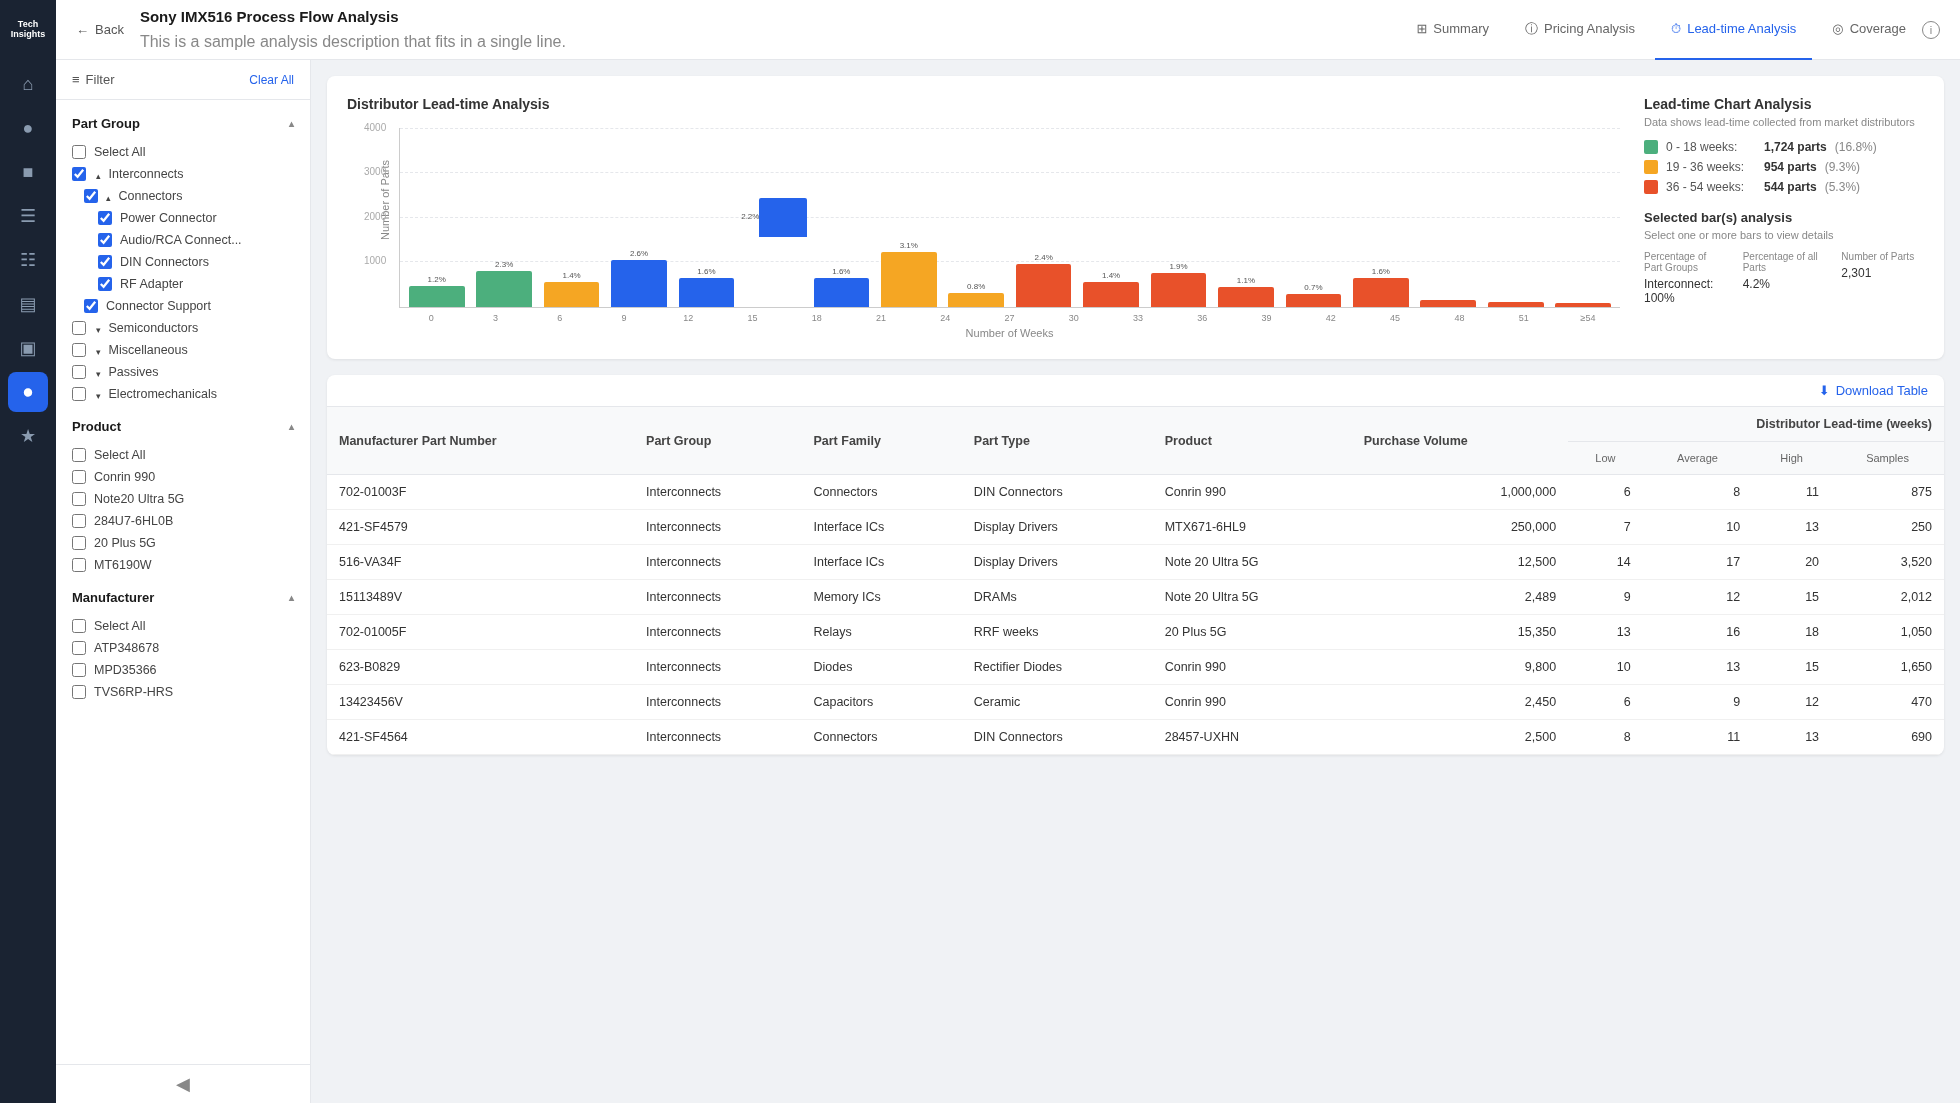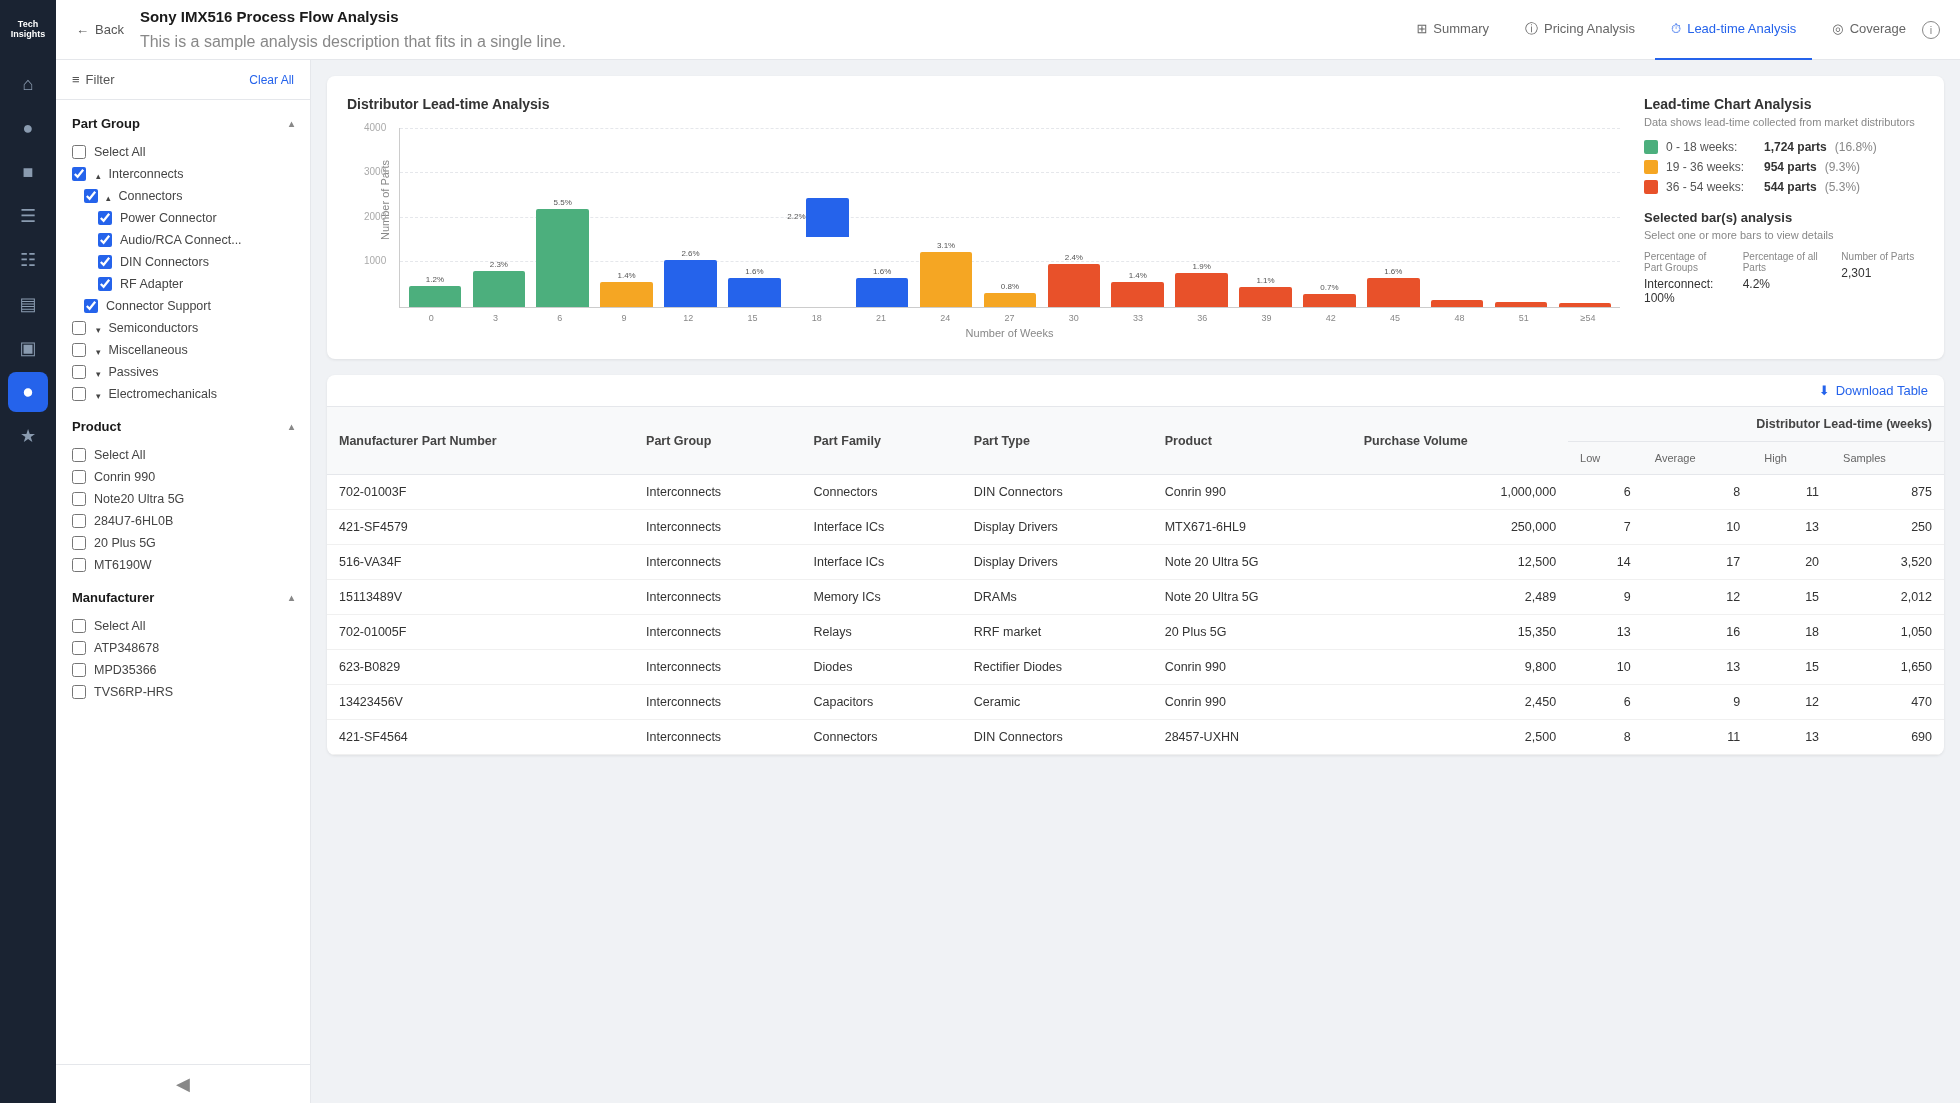--- a/index.html
+++ b/index.html
@@ -278,21 +278,21 @@
     }
     thead th {
       background: #f8f9fa;
       padding: 10px 12px;
       text-align: left;
       font-weight: 600;
       color: #444;
       border-bottom: 1px solid #e5e7eb;
       white-space: nowrap;
     }
-    thead th.num { text-align: left; }
+    thead th.num { text-align: center; }
     .col-header-group {
       text-align: right;
       border-bottom: 1px solid #e5e7eb;
     }
     .sub-header th {
       font-weight: 500;
       color: #666;
       font-size: 11px;
     }
     tbody tr {
@@ -542,24 +542,20 @@
                 </div>
 
               <div class="bars-container" id="bars-container">
                   <div style="display: flex; flex-direction: column; align-items: center; justify-content: flex-end; flex: 1 1 0%; height: 100%; cursor: pointer;">
                     <div style="font-size: 8px; color: rgb(85, 85, 85); margin-bottom: 2px; white-space: nowrap;">1.2%</div>
                     <div style="width: 85%; height: 12%; background: rgb(76, 175, 125); border-radius: 2px 2px 0px 0px;"></div>
                   </div>
                   <div style="display: flex; flex-direction: column; align-items: center; justify-content: flex-end; flex: 1 1 0%; height: 100%; cursor: pointer;">
                     <div style="font-size: 8px; color: rgb(85, 85, 85); margin-bottom: 2px; white-space: nowrap;">2.3%</div>
                     <div style="width: 85%; height: 20%; background: rgb(76, 175, 125); border-radius: 2px 2px 0px 0px;"></div>
-                  </div>
-                  <div style="display: flex; flex-direction: column; align-items: center; justify-content: flex-end; flex: 1 1 0%; height: 100%; cursor: pointer;">
-                    <div style="font-size: 8px; color: rgb(85, 85, 85); margin-bottom: 2px; white-space: nowrap;">5.5%</div>
-                    <div style="width: 85%; height: 55%; background: rgb(76, 175, 125); border-radius: 2px 2px 0px 0px;"></div>
                   </div>
                   <div style="display: flex; flex-direction: column; align-items: center; justify-content: flex-end; flex: 1 1 0%; height: 100%; cursor: pointer;">
                     <div style="font-size: 8px; color: rgb(85, 85, 85); margin-bottom: 2px; white-space: nowrap;">1.4%</div>
                     <div style="width: 85%; height: 14%; background: rgb(245, 166, 35); border-radius: 2px 2px 0px 0px;"></div>
                   </div>
                   <div style="display: flex; flex-direction: column; align-items: center; justify-content: flex-end; flex: 1 1 0%; height: 100%; cursor: pointer;">
                     <div style="font-size: 8px; color: rgb(85, 85, 85); margin-bottom: 2px; white-space: nowrap;">2.6%</div>
                     <div style="width: 85%; height: 26%; background: rgb(37, 99, 235); border-radius: 2px 2px 0px 0px;"></div>
                   </div>
                   <div style="display: flex; flex-direction: column; align-items: center; justify-content: flex-end; flex: 1 1 0%; height: 100%; cursor: pointer;">
@@ -762,21 +758,21 @@
     <td class="num">2,489</td>
     <td class="num">9</td>
     <td class="num">12</td>
     <td class="num">15</td>
     <td class="num">2,012</td>
   </tr>
                 <tr>
     <td>702-01005F</td>
     <td>Interconnects</td>
     <td>Relays</td>
-    <td>RRF market</td>
+    <td>RRF weeks</td>
     <td>20 Plus 5G</td>
     <td class="num">15,350</td>
     <td class="num">13</td>
     <td class="num">16</td>
     <td class="num">18</td>
     <td class="num">1,050</td>
   </tr>
                 <tr>
     <td>623-B0829</td>
     <td>Interconnects</td>

